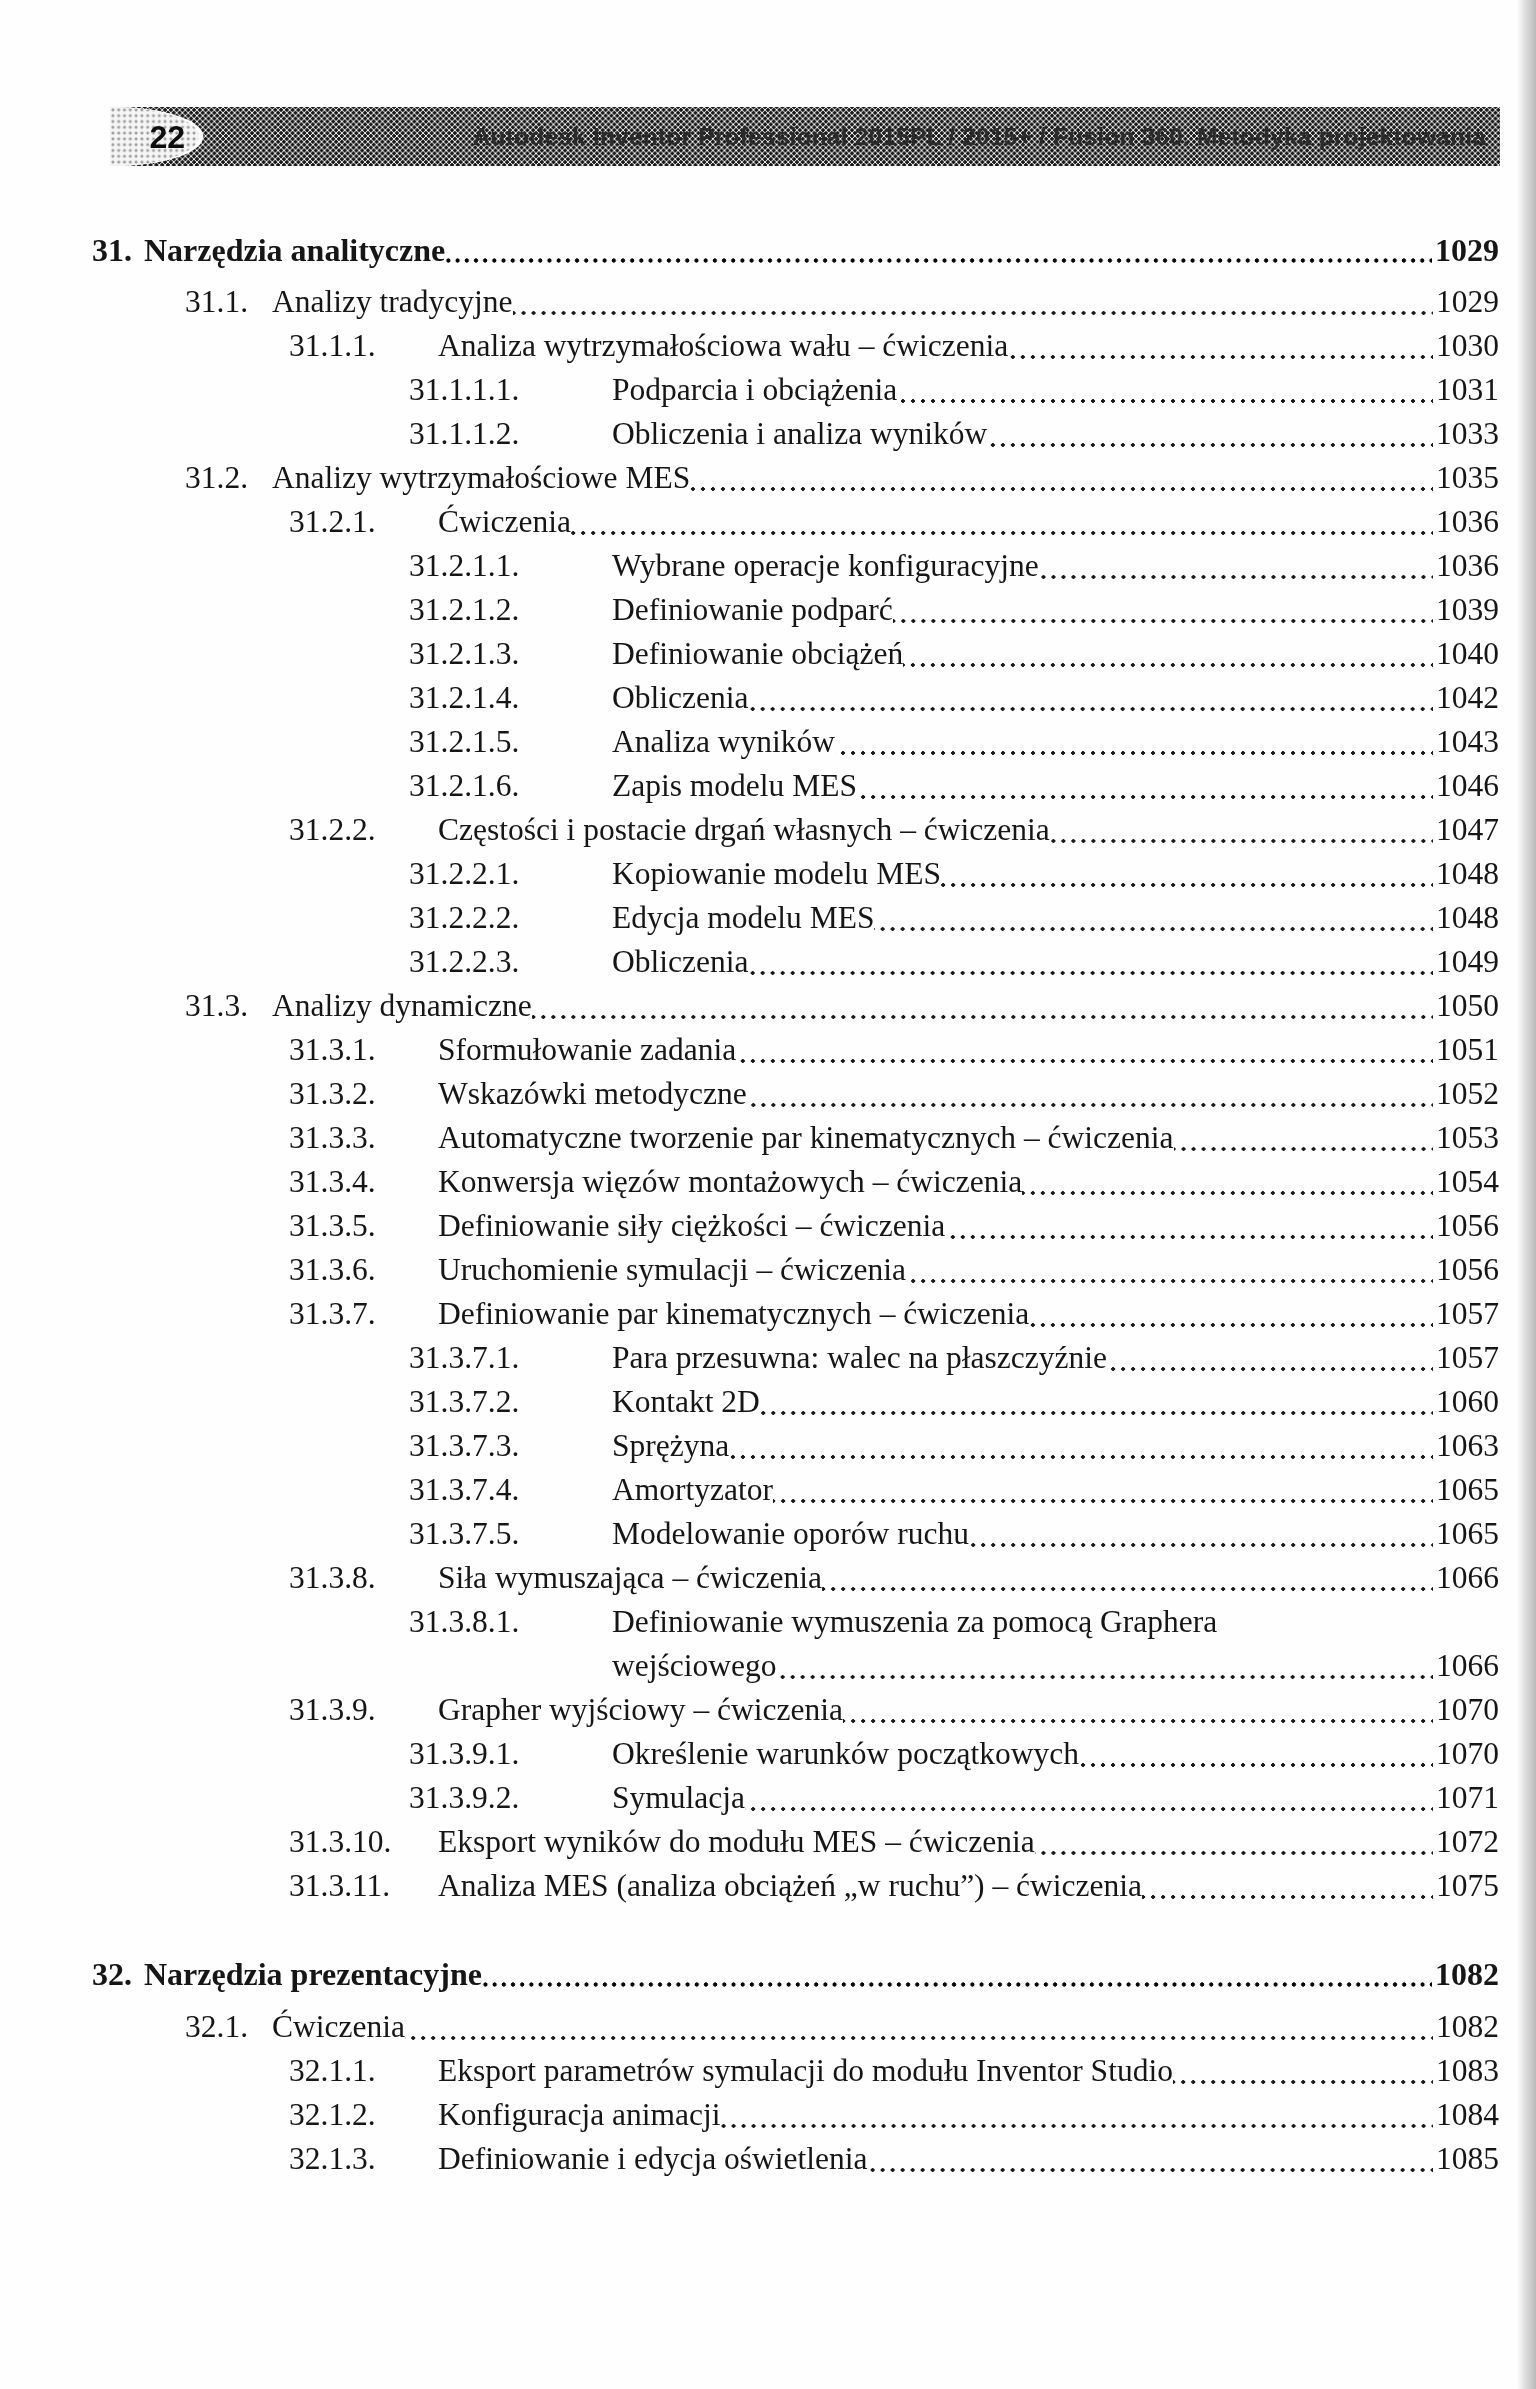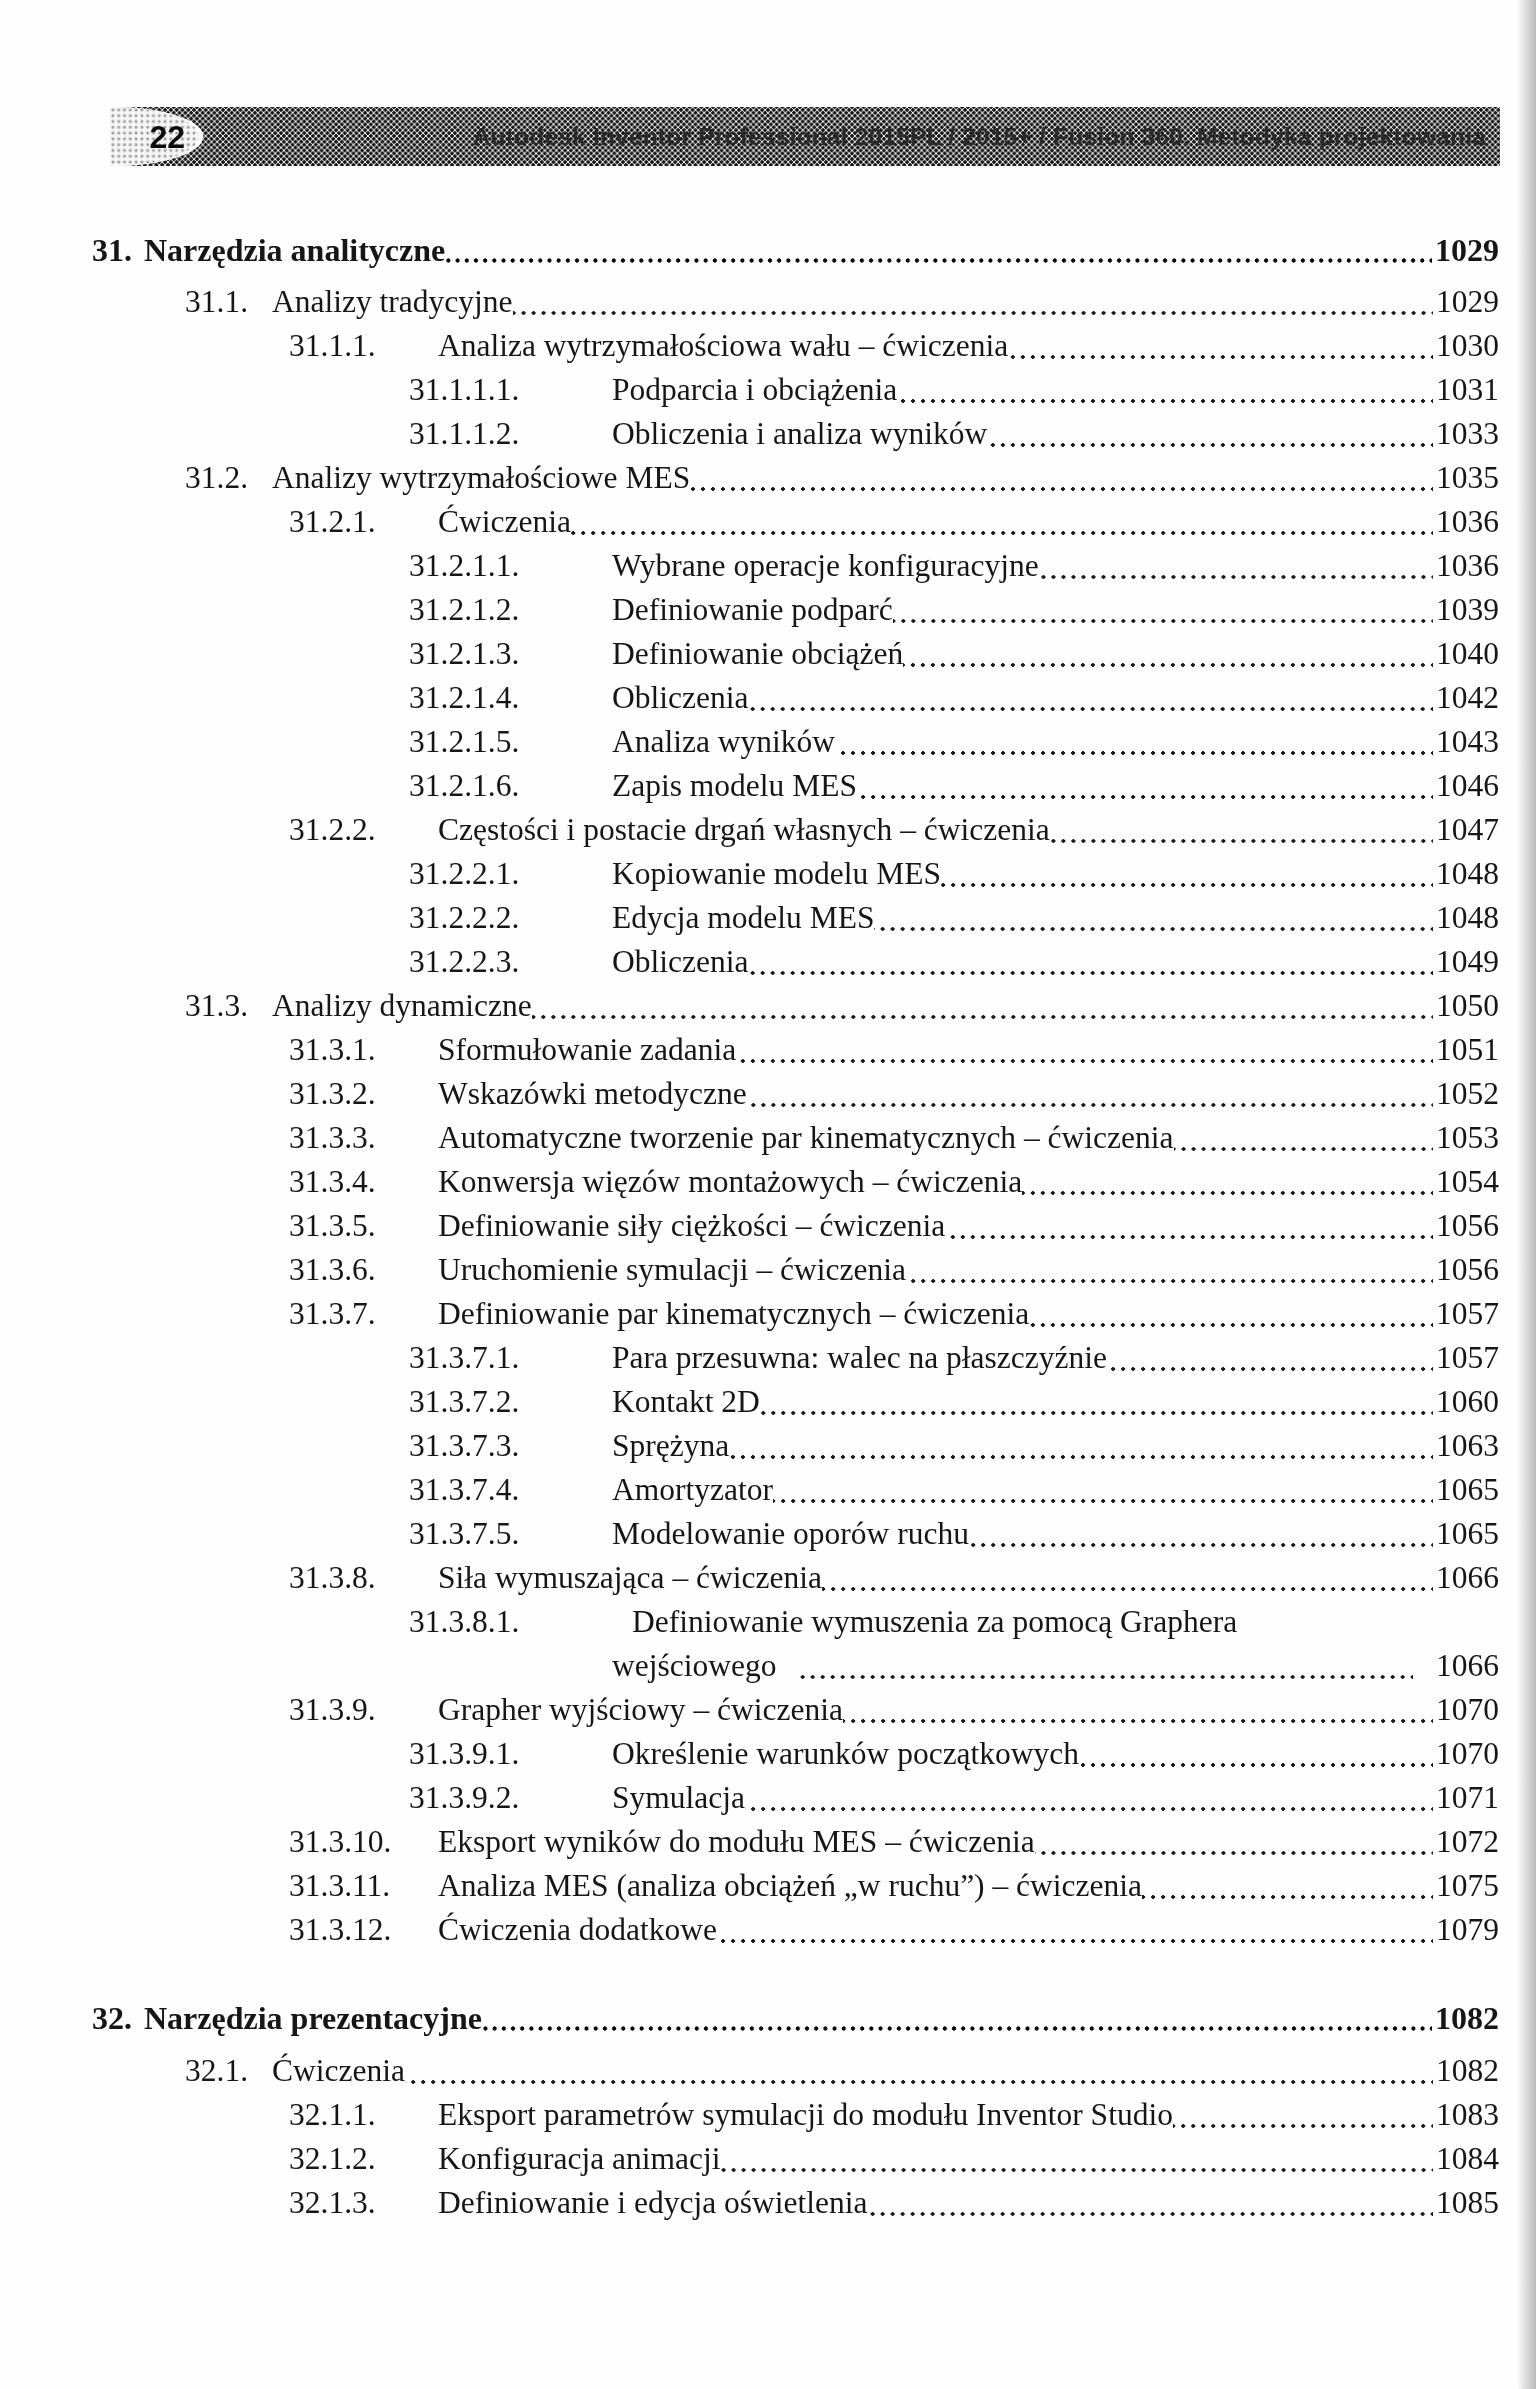--- a/index.html
+++ b/index.html
@@ -70,21 +70,21 @@
   .l1 .leader {
     background-image:radial-gradient(circle, #060606 2px, transparent 2.4px);
     background-size:9.2px 5.2px;
   }
   .l1 .num { width:52px; }
   .l2 { padding-left:93px; } .l2 .num { width:87px; }
   .l3 { padding-left:197px;font-family:Liberation Serif, serif; } .l3 .num { width:149px; }
   .l4 { padding-left:317px; } .l4 .num { width:203px; }
 
   .wrapped { display:block; }
-  .wrapped .line1, .wrapped .line2 { display:flex; line-height:44px;gap:20px; }
+  .wrapped .line1, .wrapped .line2 { display:flex; line-height:44px; }
   .l4.wrapped .line2 { padding-left:203px; }
 </style>
 </head>
 <body>
 
 <div class="page">
   <div class="edge"></div>
 
   <header class="bar">
     <div class="cap">
@@ -351,26 +351,20 @@
     <span class="pg">1072</span>
   </div>
 
   <div class="row l3">
     <span class="num">31.3.11.</span>
     <span class="title">Analiza MES (analiza obciążeń „w ruchu”) – ćwiczenia</span>
     <span class="leader"></span>
     <span class="pg">1075</span>
   </div>
 
-  <div class="row l3">
-    <span class="num">31.3.12.</span>
-    <span class="title">Ćwiczenia dodatkowe</span>
-    <span class="leader"></span>
-    <span class="pg">1079</span>
-  </div>
 
   <div class="row l1">
     <span class="num">32.</span>
     <span class="title">Narzędzia prezentacyjne</span>
     <span class="leader"></span>
     <span class="pg">1082</span>
   </div>
 
   <div class="row l2">
     <span class="num">32.1.</span>

